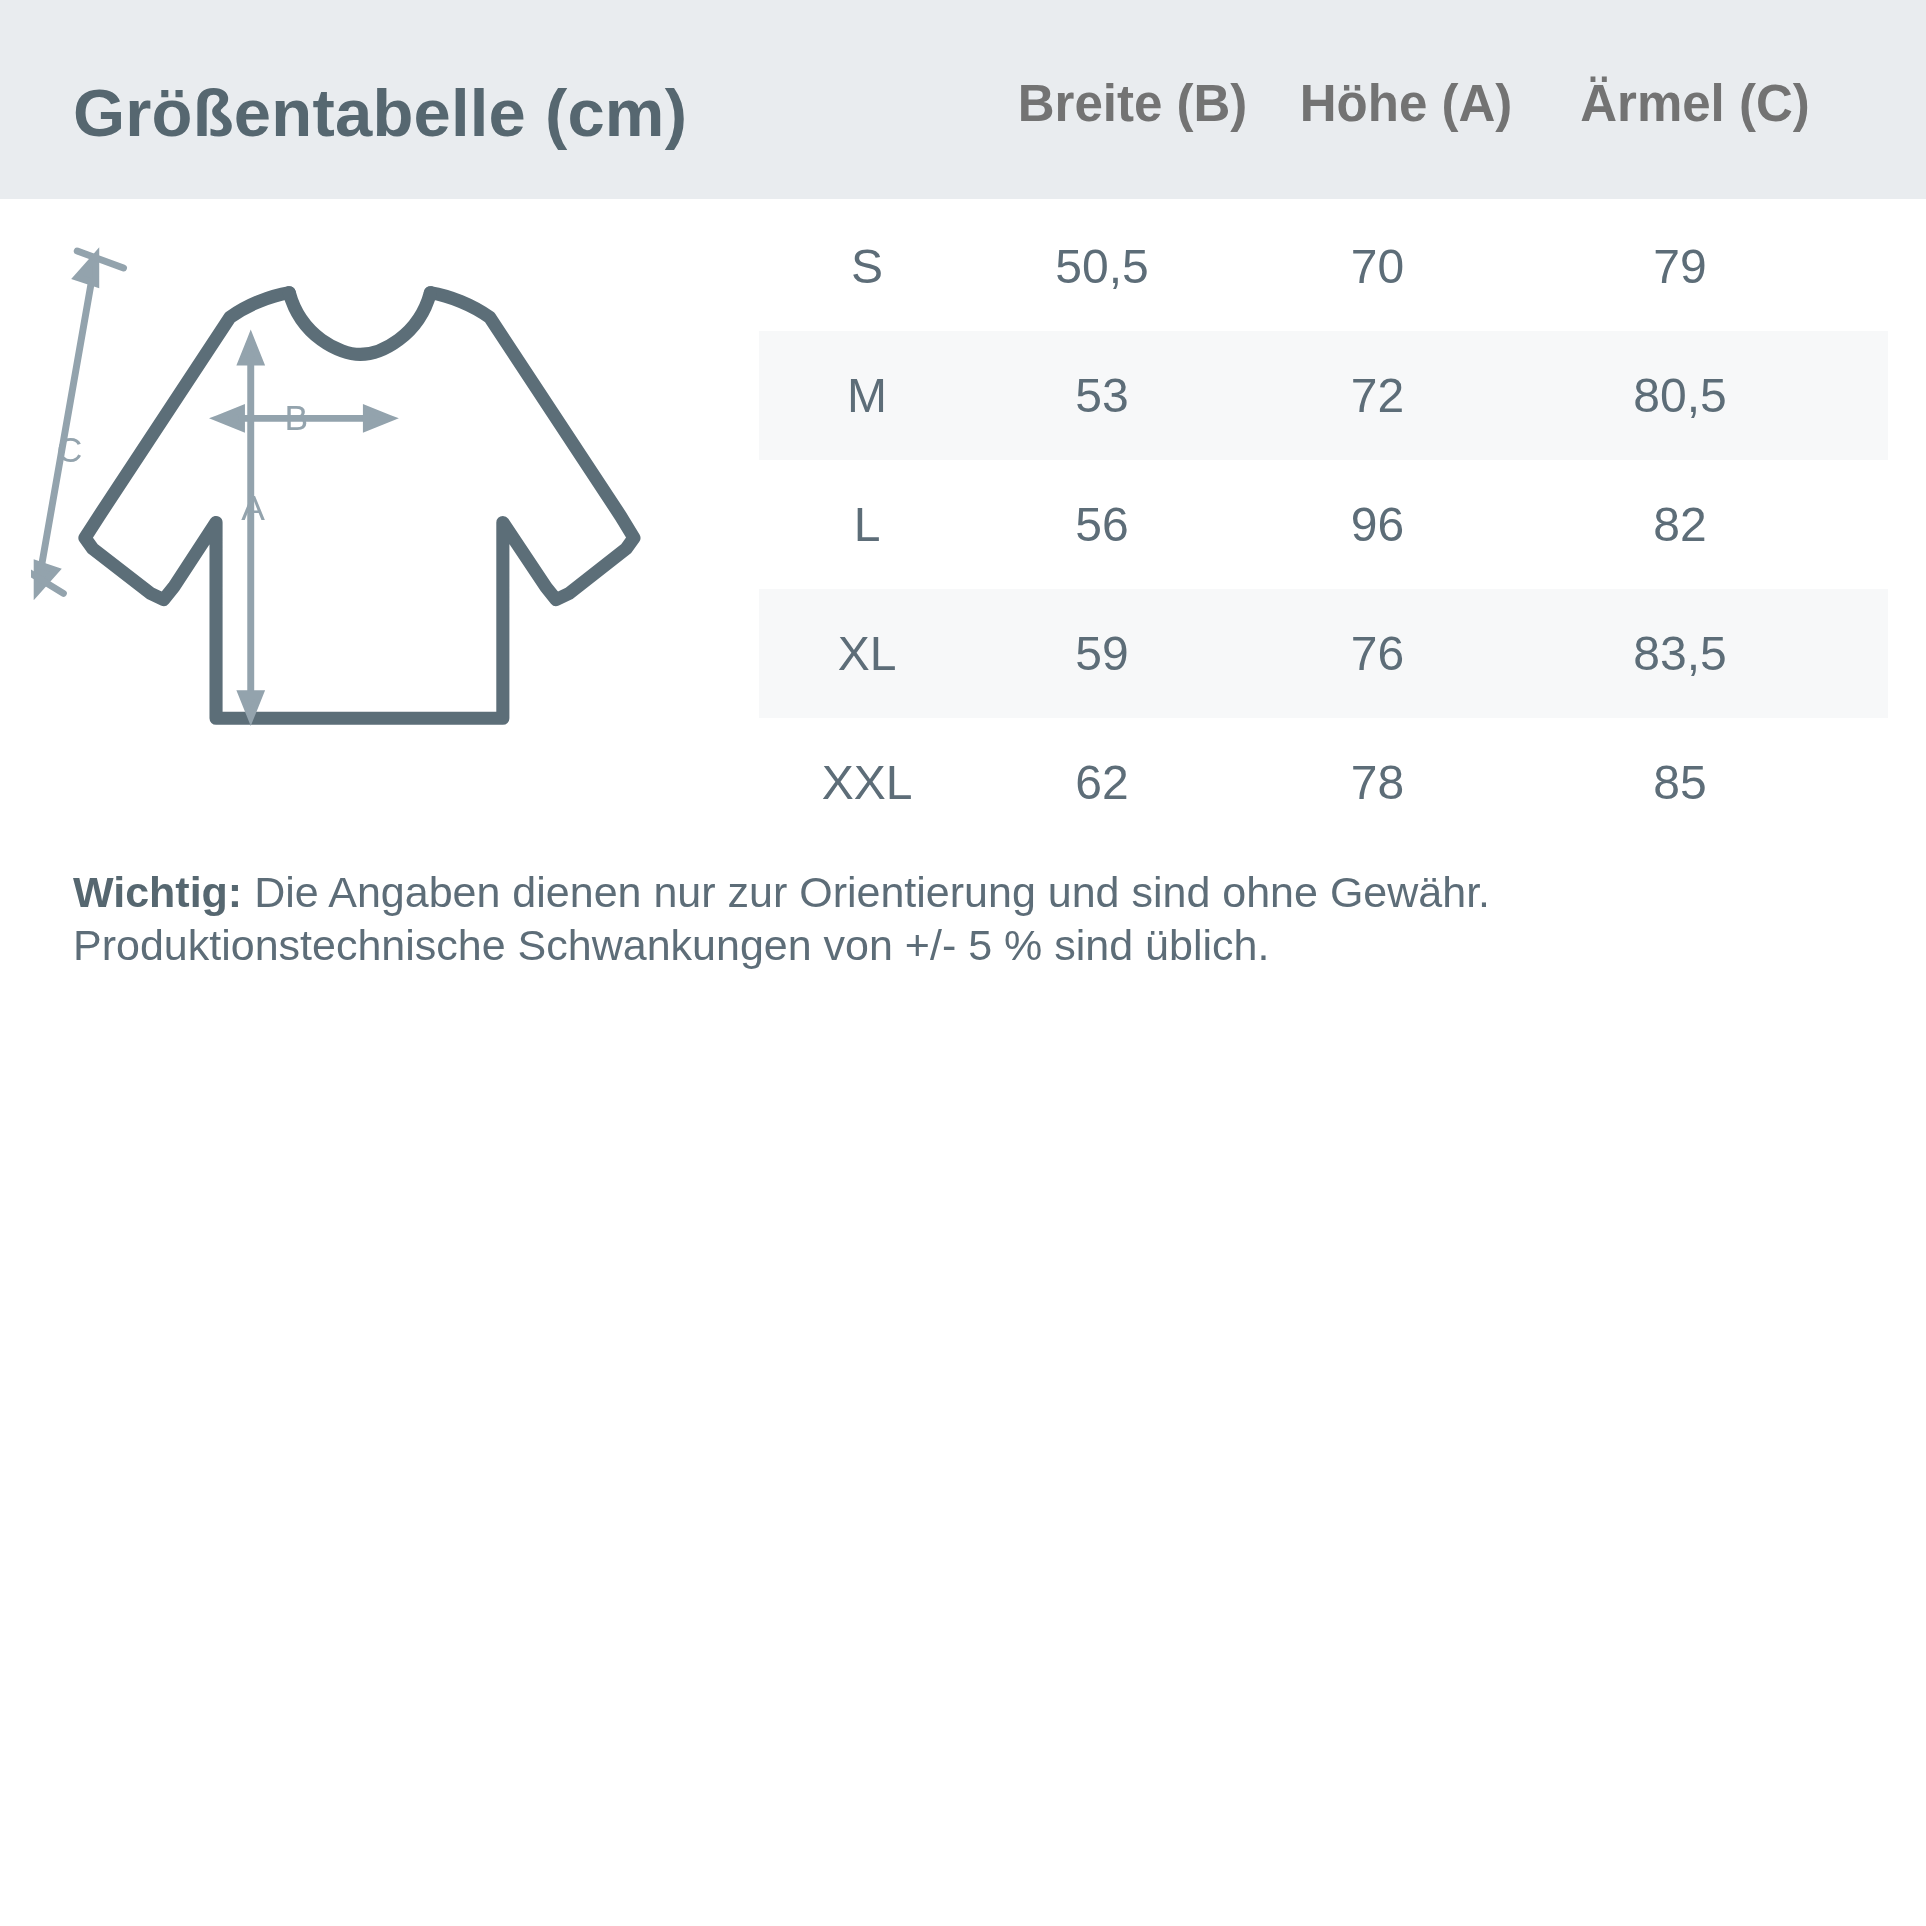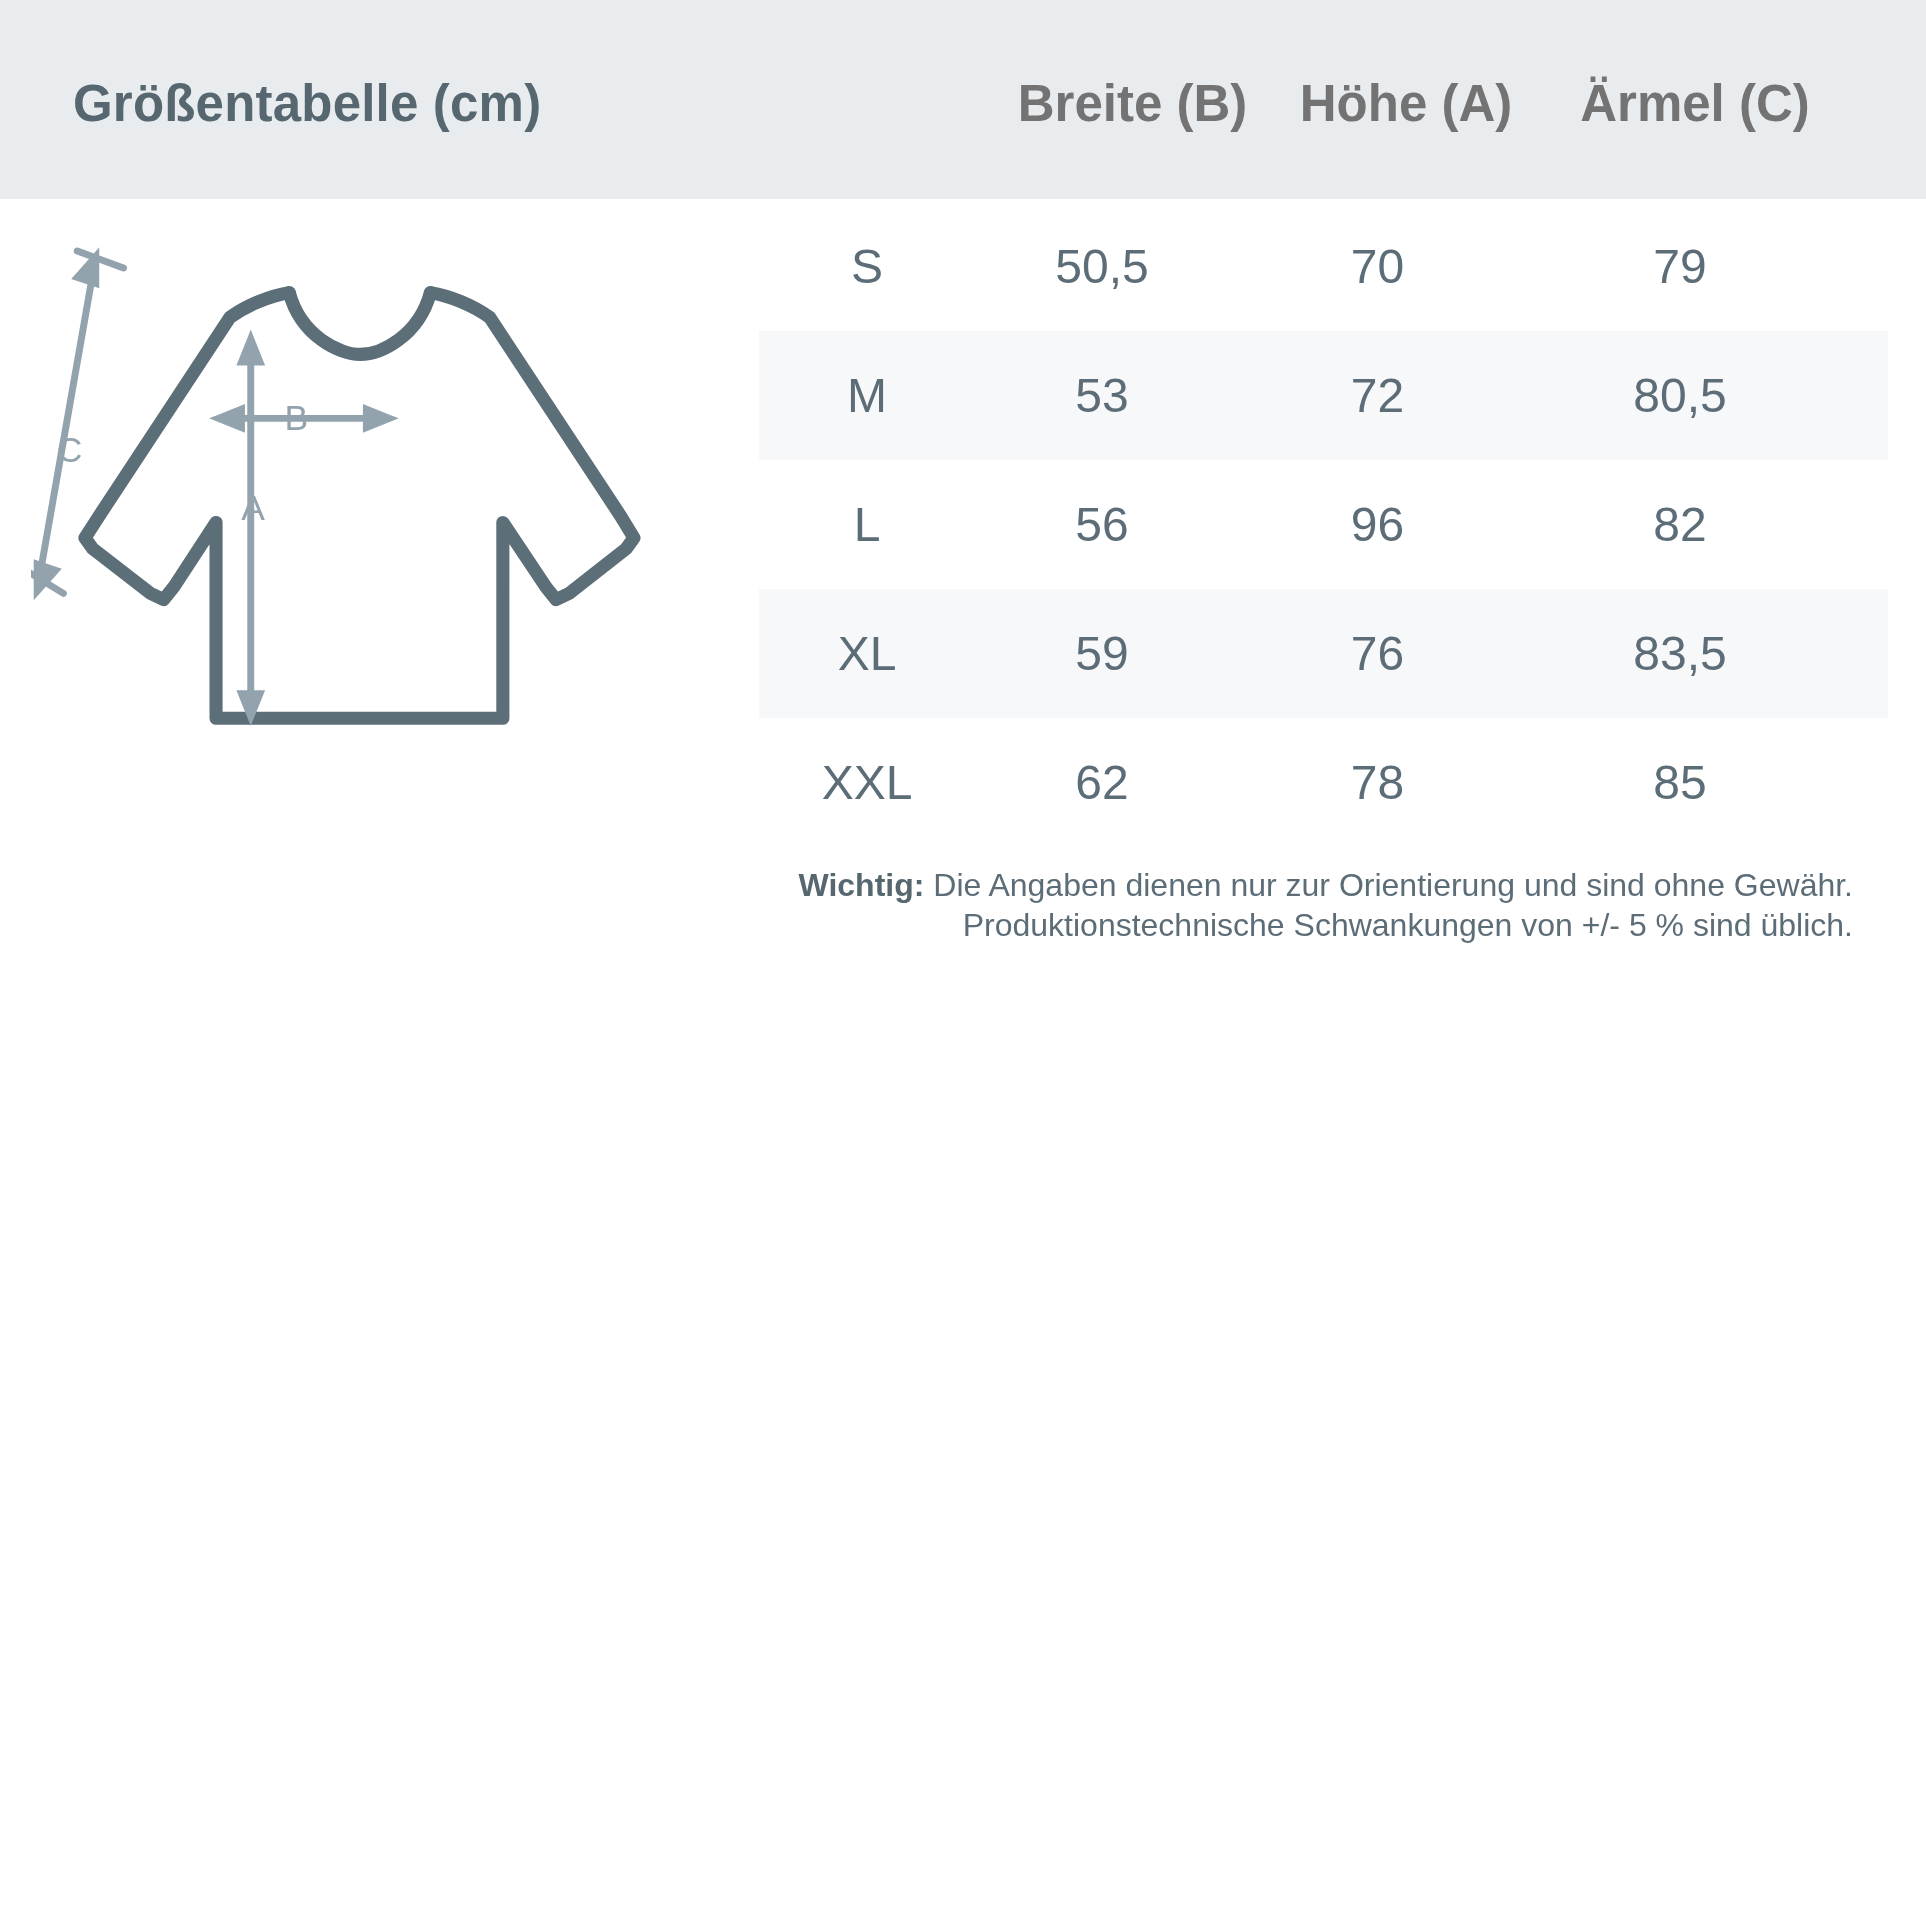--- a/index.html
+++ b/index.html
@@ -30,21 +30,21 @@
     width: 1926px;
     height: 199px;
     background: #e9ecef;
     display: flex;
     align-items: center;
   }
   .header-title {
     position: absolute;
     left: 73px;
     top: 74px;
-    font-size: 51px;
+    font-size: 67px;
     font-weight: bold;
     color: #566770;
     letter-spacing: 0.2px;
     white-space: nowrap;
   }
   .header-cols {
     position: absolute;
     left: 994px;
     top: 74px;
     width: 863px;
@@ -94,24 +94,23 @@
   .cell.v1 { width: 254px; }
   .cell.v2 { width: 297px; }
   .cell.v3 { width: 308px; }
 
   
   .note {
     position: absolute;
     left: 73px;
     top: 867px;
     width: 1780px;
-    font-size: 32px;
+    font-size: 43px;
     line-height: 1.18;
     color: #5d6d78;
-    text-align: right;
   }
   .note b {
     font-weight: bold;
     color: #566770;
   }
   .note .line2 { display: block; margin-top: 2px; }
 </style>
 </head>
 <body>
 

